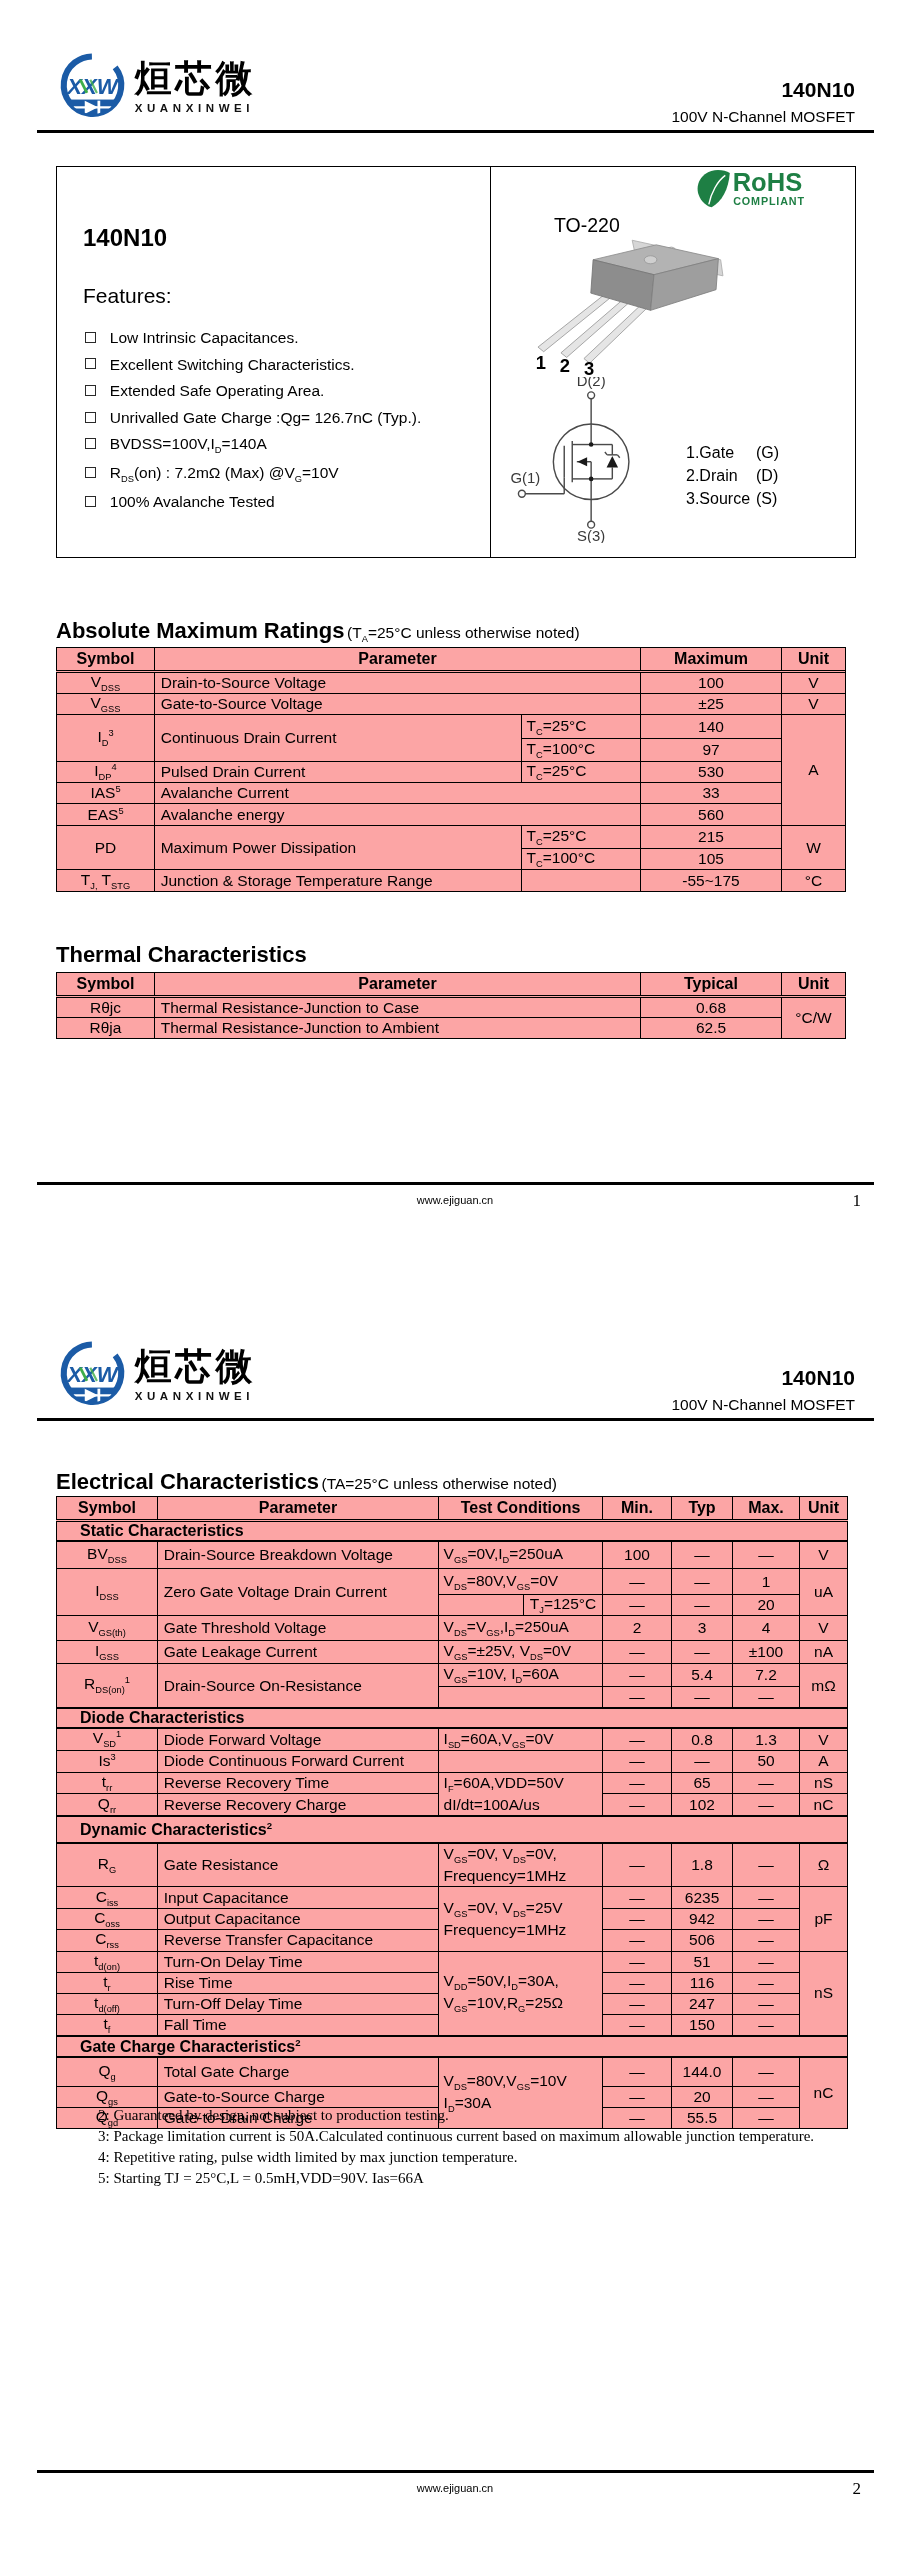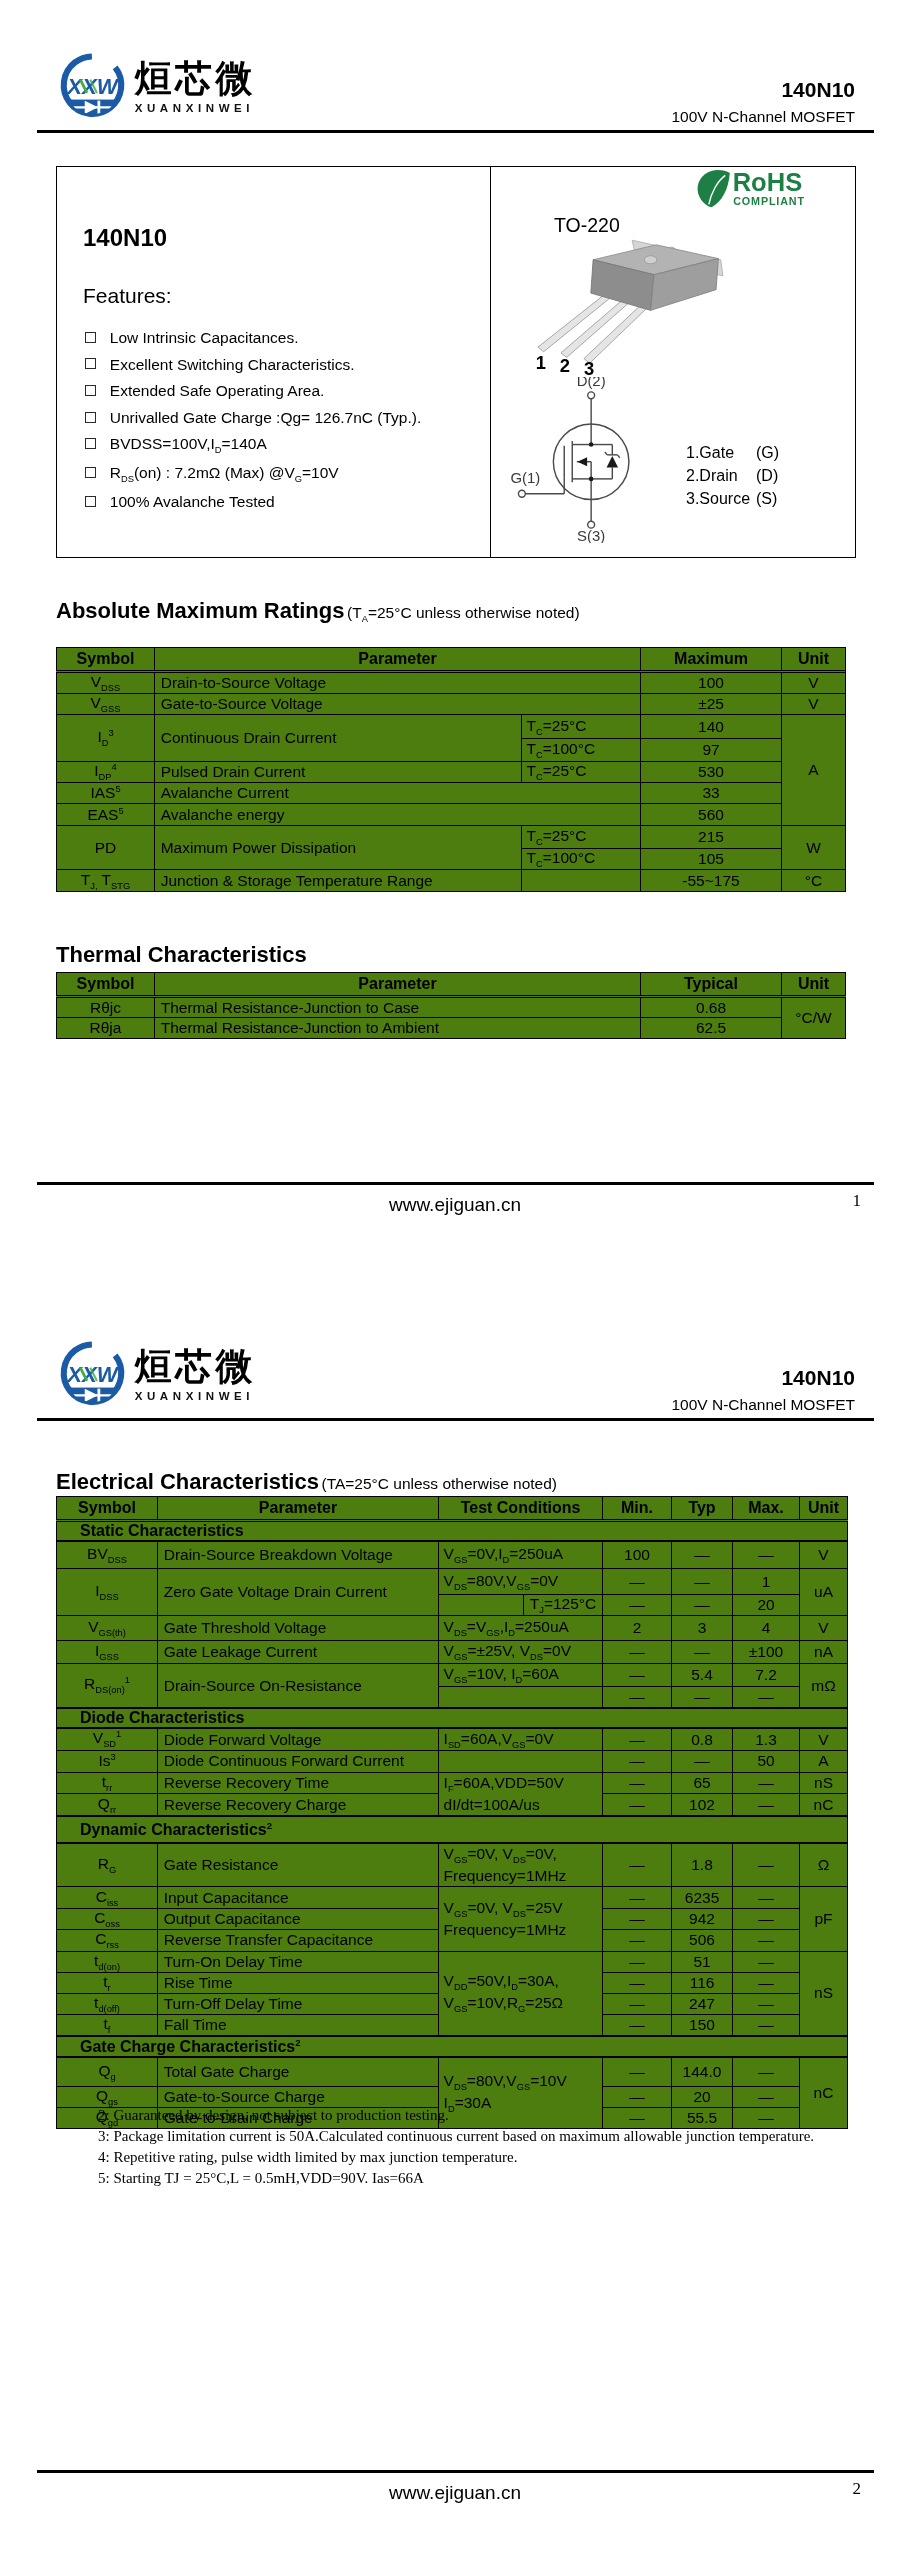--- a/index.html
+++ b/index.html
@@ -30,42 +30,42 @@
   .rohs{position:absolute;left:200px;top:1.1px;}
   .pkg-svg{position:absolute;left:32px;top:56px;}
   .sch-svg{position:absolute;left:17px;top:210px;}
   .legend{position:absolute;left:195px;top:277px;font-size:16px;}
   .legend-row{display:flex;margin-bottom:5.2px;}
   .legend-name{width:70px;}
   
   .sec-head{position:absolute;left:56px;white-space:nowrap;}
   .sec-title{font-size:22px;font-weight:bold;}
   .sec-note{font-size:15.5px;}
-  table{border-collapse:collapse;table-layout:fixed;position:absolute;left:56px;background:#4d7c0f;border:1.7px solid #000;}
+  table{border-collapse:collapse;table-layout:fixed;position:absolute;left:56px;background:#fca5a5;border:1.7px solid #000;}
   td,th{border:1.1px solid #000;border-top-width:1.7px;border-bottom-width:1.7px;font-size:15.5px;text-align:center;padding:0 3.4px;vertical-align:middle;overflow:hidden;}
   th{font-size:16px;border-bottom:3.4px double #000;}
   .tl{text-align:left;padding-left:5.7px;}
   .cond{text-align:left;padding-left:4.6px;}
   .cond div{line-height:1.3;}
   .sec-row td{font-weight:bold;font-size:16px;text-align:left;border-top:2.9px double #000;border-bottom:2.9px double #000;padding-left:23px;}
   sub{font-size:60%;}
   sup{font-size:60%;}
   #abs-table{top:647px;width:789px;}
   #th-table{top:972px;width:789px;}
   #el-table{top:208px;width:791px;}
-  .abs-head{top:598px;}
+  .abs-head{top:618px;}
   .th-head{top:942px;}
   .el-head{top:181px;}
   
   .notes{position:absolute;left:56px;top:819px;width:820px;font-family:"Liberation Serif","DejaVu Serif",serif;font-size:15px;}
   .notes p{margin-bottom:4px;}
   .notes p.ind{padding-left:42px;}
   
   .footer-rule{position:absolute;left:37px;width:837px;height:2.9px;background:#000;top:1182px;}
-  .site{position:absolute;left:0;width:100%;text-align:center;top:1194px;font-size:19px;}
+  .site{position:absolute;left:0;width:100%;text-align:center;top:1194px;font-size:11px;}
   .pageno{position:absolute;right:49px;top:1191px;font-size:17px;font-family:"Liberation Serif","DejaVu Serif",serif;}
 </style>
 </head>
 <body>
 
 <div class="sheet">
 
   <div class="page" id="page1">
 
     <div class="brand">

